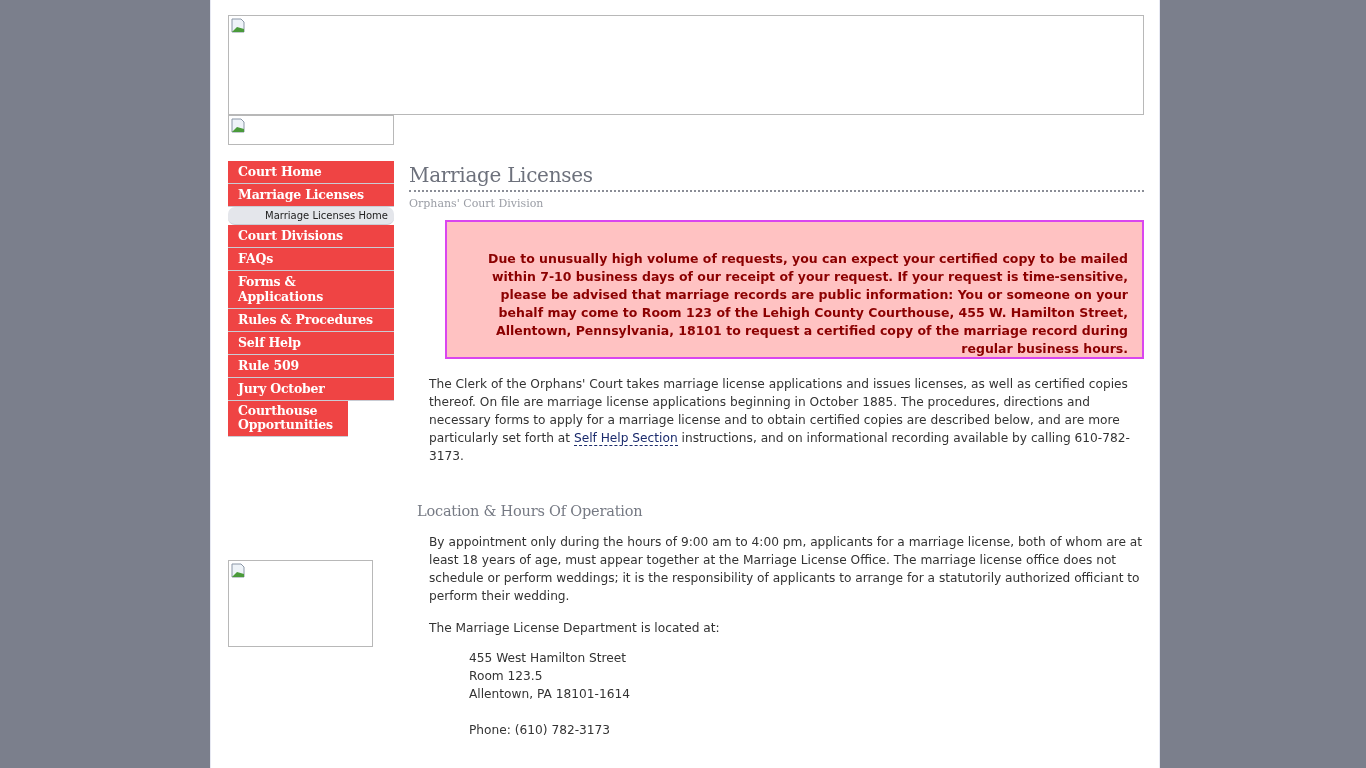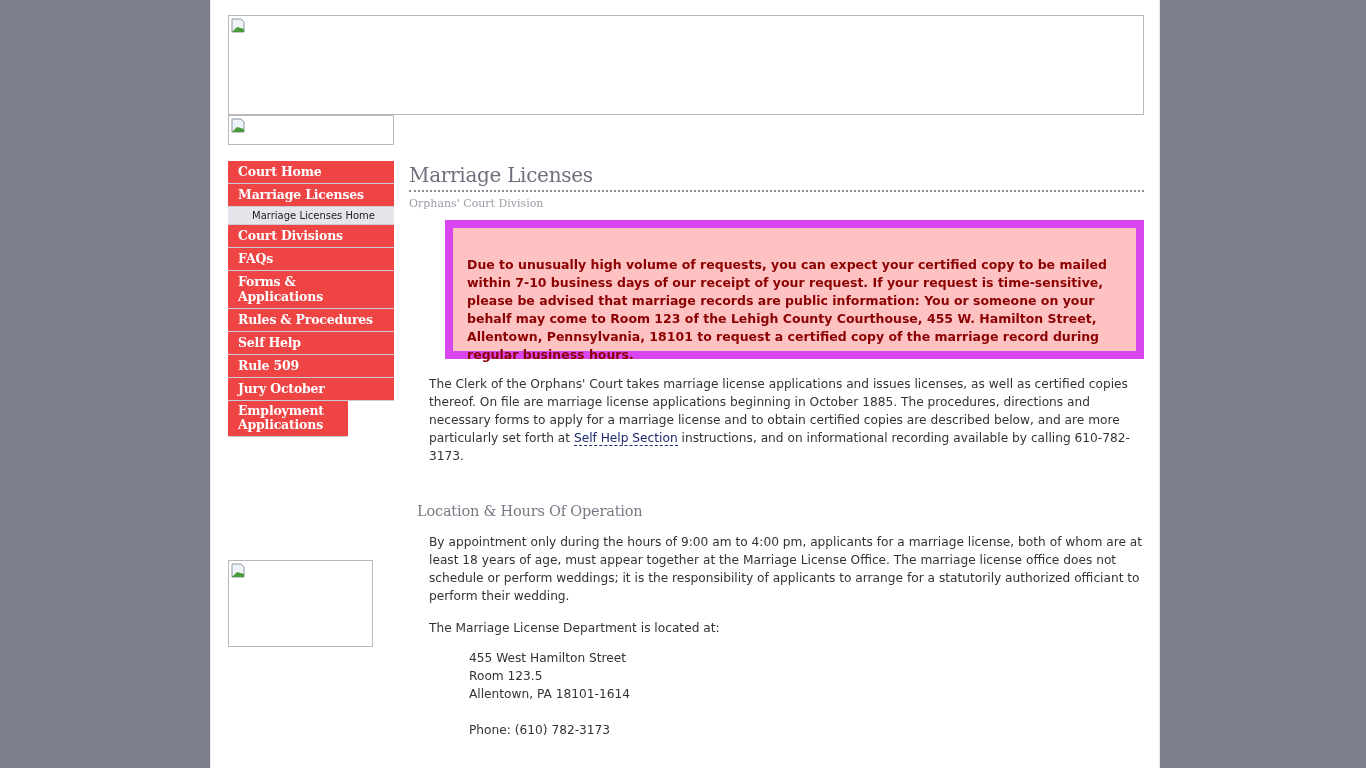--- a/index.html
+++ b/index.html
@@ -27,37 +27,37 @@
     .nav { position:absolute; left:17px; top:161px; width:166px; }
     .nav-item {
       display:block; background:#ef4444; color:#ffffff;
       font-family:"DejaVu Serif", serif; font-weight:bold; font-size:12.5px;
       padding:3px 10px 4px 10px; line-height:15px;
       border-bottom:1px solid #c9ccd4; cursor:pointer;
       letter-spacing:-0.2px;
     }
     .nav-sub {
       display:block; background:#e4e6eb; color:#222;
-      font-size:10px; padding:2px 0 2px 24px; line-height:13px;
-      border-bottom:1px solid #c9ccd4; cursor:pointer;
+      font-size:10px; padding:2px 0 2px 37px; line-height:13px;
+      border-bottom:1px solid #c9ccd4; cursor:pointer;border-radius:7px;
     }
 
     .main { position:absolute; left:198px; top:160px; width:735px; }
     .page-title {
       font-family:"DejaVu Serif", serif; font-size:20px; color:#6d717c;
       margin:3px 0 0 0; padding-bottom:3px; font-weight:normal;
       border-bottom:2px dotted #8a8d96; letter-spacing:-0.3px;
     }
     .subtitle {
       font-family:"DejaVu Serif", serif; font-size:11px; color:#9a9da5; margin-top:5px;
     }
     .alert {
-      margin:10px 0 0 36px; background:#ffc2c2; border:8px solid #d946ef;
+      margin:10px 0 0 36px; background:#ffc2c2; border:2px solid #d946ef;
       color:#8b0000; font-weight:bold; font-size:12.5px; line-height:18px;
-      text-align:left; padding:28px 14px 16px 14px; box-sizing:border-box;
+      text-align:right; padding:28px 14px 16px 14px; box-sizing:border-box;
       height:139px;
     }
     .body-text {
       font-size:12.2px; color:#333; line-height:18px;
       margin:16px 16px 0 20px; width:715px;
     }
     .body-text a {
       color:#1a2a6c; text-decoration:none; border-bottom:1px dashed #1a2a6c;
     }
     .section-heading {
@@ -88,21 +88,21 @@
     <a class="nav-item">Court Home</a>
     <a class="nav-item">Marriage Licenses</a>
     <a class="nav-sub">Marriage Licenses Home</a>
     <a class="nav-item">Court Divisions</a>
     <a class="nav-item">FAQs</a>
     <a class="nav-item">Forms &amp; Applications</a>
     <a class="nav-item">Rules &amp; Procedures</a>
     <a class="nav-item">Self Help</a>
     <a class="nav-item">Rule 509</a>
     <a class="nav-item">Jury October</a>
-    <a class="nav-item" style="width:100px;line-height:14px;">Employment Applications</a>
+    <a class="nav-item" style="width:100px;line-height:14px;">Courthouse Opportunities</a>
   </nav>
 
   <div class="broken-img side-img">
     <svg class="bi-icon" viewBox="0 0 14 15">
         <path d="M1 1h9l3 3v10H1z" fill="#eef3f8" stroke="#8a96a6"></path>
         <path d="M1 14 L6 9 L13 11 L13 14z" fill="#4a9a3a"></path>
       </svg>
   </div>
 
   <main class="main">

